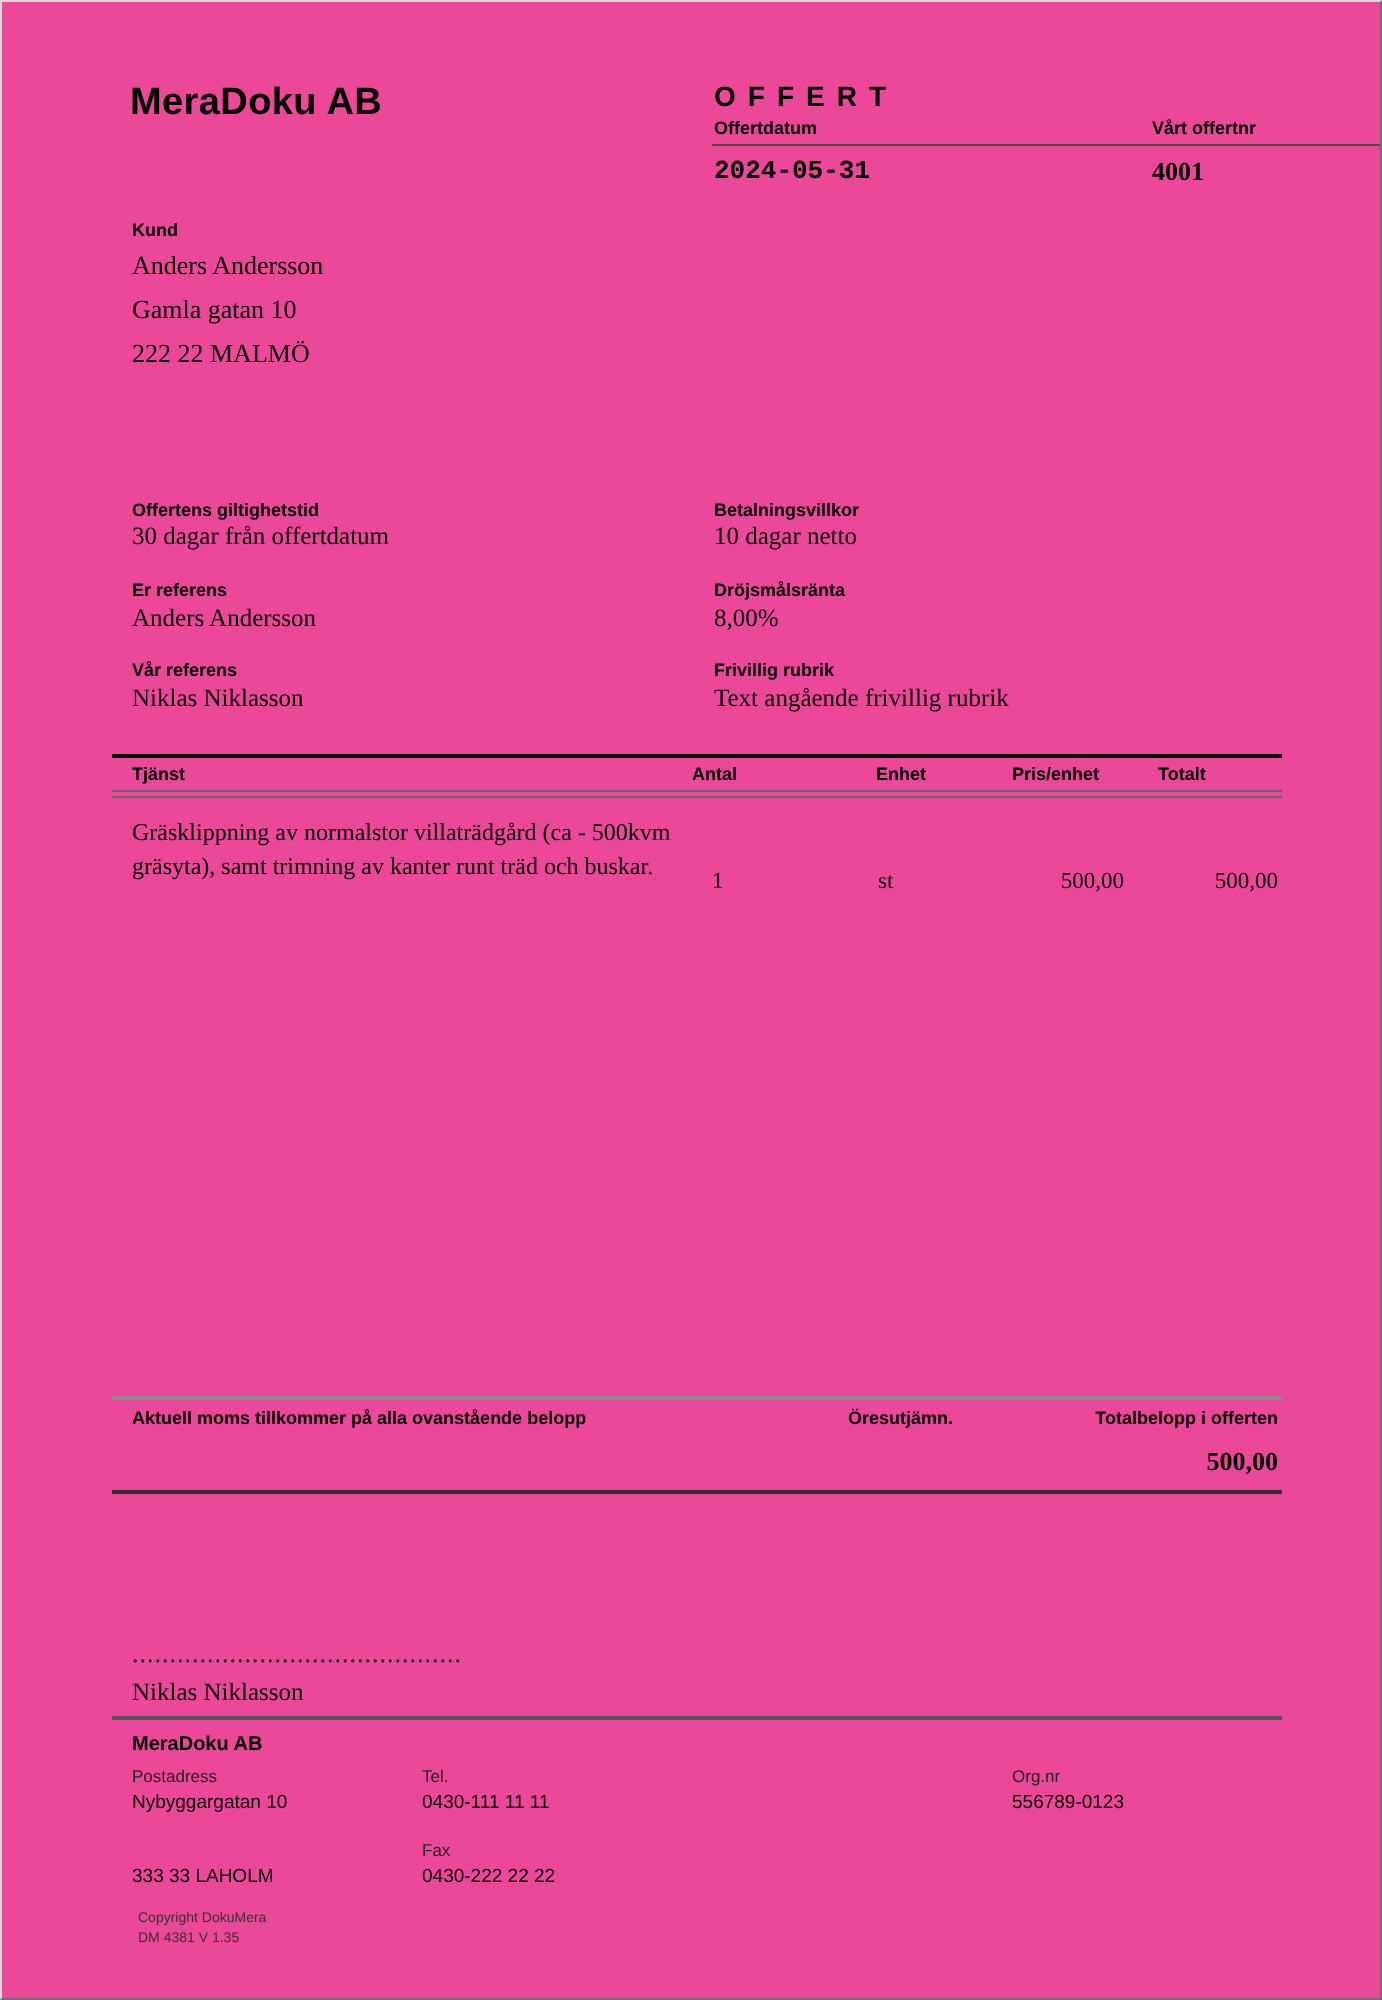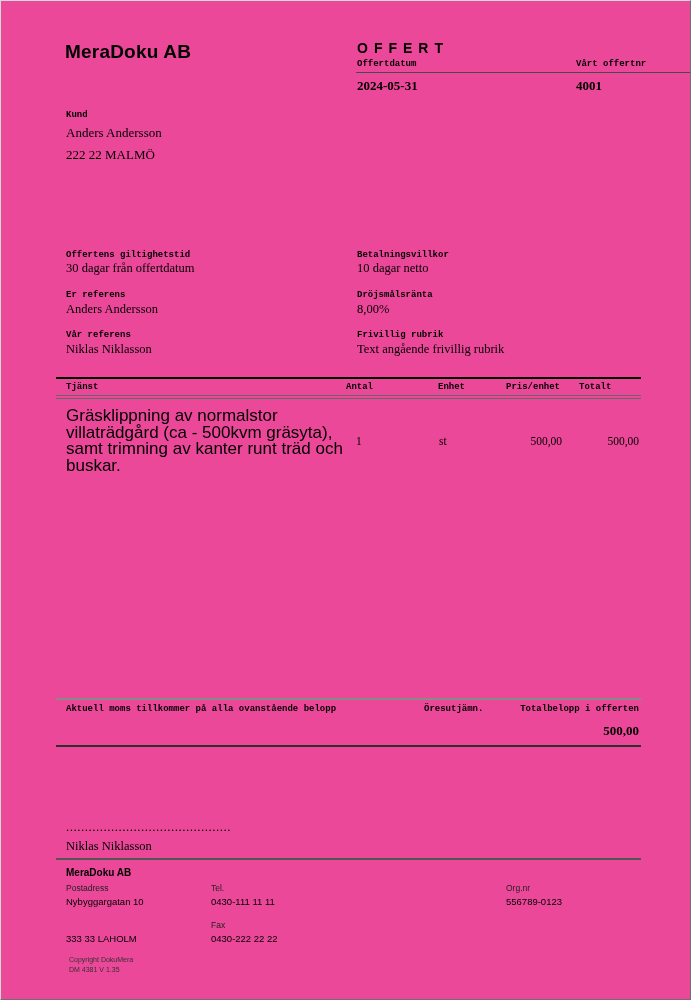--- a/index.html
+++ b/index.html
@@ -11,29 +11,29 @@
     border:1px solid;
     border-color:#d9d9d9 #6f6f6f #6f6f6f #d9d9d9;
     box-sizing:border-box;
     font-family:"Liberation Sans", sans-serif;
     color:#000;
     overflow:hidden;
   }
   .abs { position:absolute; white-space:nowrap; }
   .company-title { left:64px; top:40px; font-size:19px; font-weight:bold; letter-spacing:0.2px; }
   .doc-title { left:356px; top:39px; font-size:14px; font-weight:bold; letter-spacing:6px; }
-  .lbl { font-size:9px; font-weight:bold; color:#000;font-family:Liberation Mono, monospace; }
+  .lbl { font-size:9px; font-weight:bold; color:#000; }
   .hdr-line { left:355px; top:71px; width:334px; height:1px; background:#4a4a4a; }
   .hdr-val { font-family:"Liberation Serif", serif; font-size:13px; font-weight:bold; }
   .addr { left:65px; top:121px; font-family:"Liberation Serif", serif; font-size:13px; line-height:22px; white-space:nowrap; }
   .term-val { font-family:"Liberation Serif", serif; font-size:12.5px; }
   .rule { position:absolute; left:55px; width:585px; }
   .tbl-top { top:376px; height:2px; background:#000; }
   .tbl-hdr-bottom { top:394px; height:1px; border-top:1px solid #666; border-bottom:1px solid #666; padding-top:1px; background:transparent; box-sizing:content-box; }
-  .desc { left:65px; top:407px; width:285px; font-family:Liberation Sans, sans-serif; font-size:17px; line-height:16.5px; white-space:normal; }
+  .desc { left:65px; top:407px; width:285px; font-family:Liberation Serif, serif; font-size:12px; line-height:16.5px; white-space:normal; }
   .cell { font-family:"Liberation Serif", serif; font-size:11.5px; }
   .tot-top { top:697px; height:2px; background:#8a8a8a; }
   .tot-bottom { top:744px; height:2px; background:#2e2e2e; }
   .thanks { left:65px; top:751px; font-family:"Liberation Serif", serif; font-size:11.5px; }
   .sig-dots { left:65px; top:818px; font-family:"Liberation Serif", serif; font-size:13px; letter-spacing:0.5px; }
   .sig-name { left:65px; top:838px; font-family:"Liberation Serif", serif; font-size:12.5px; }
   .ftr-rule { top:857px; height:2px; background:#555; }
   .ftr-company { left:65px; top:866px; font-size:10px; font-weight:bold; }
   .ftr-lbl { font-size:8.5px; color:#222; }
   .ftr-val { font-size:9.5px; }
@@ -43,26 +43,27 @@
 </head>
 <body>
 
 <div class="page">
 
   <div class="abs company-title">MeraDoku AB</div>
   <div class="abs doc-title">OFFERT</div>
   <div class="abs lbl" style="left:356px; top:58px;">Offertdatum</div>
   <div class="abs lbl" style="left:575px; top:58px;">Vårt offertnr</div>
   <div class="abs hdr-line"></div>
-  <div class="abs hdr-val" style="left:356px; top:77px;">2024-05-31</div>
+  <div class="abs hdr-val" style="left:356px; top:77px;font-family:Liberation Mono, monospace;">2024-05-31</div>
   <div class="abs hdr-val" style="left:575px; top:77px;">4001</div>
 
   <div class="abs lbl" style="left:65px; top:109px;">Kund</div>
   <div class="abs addr">
     <div>Anders Andersson</div>
+    <div>Gamla gatan 10</div>
     <div>222 22 MALMÖ</div>
   </div>
 
   <div class="abs lbl" style="left:65px; top:249px;">Offertens giltighetstid</div>
   <div class="abs term-val" style="left:65px; top:260px;">30 dagar från offertdatum</div>
   <div class="abs lbl" style="left:356px; top:249px;">Betalningsvillkor</div>
   <div class="abs term-val" style="left:356px; top:260px;">10 dagar netto</div>
 
   <div class="abs lbl" style="left:65px; top:289px;">Er referens</div>
   <div class="abs term-val" style="left:65px; top:301px;">Anders Andersson</div>

